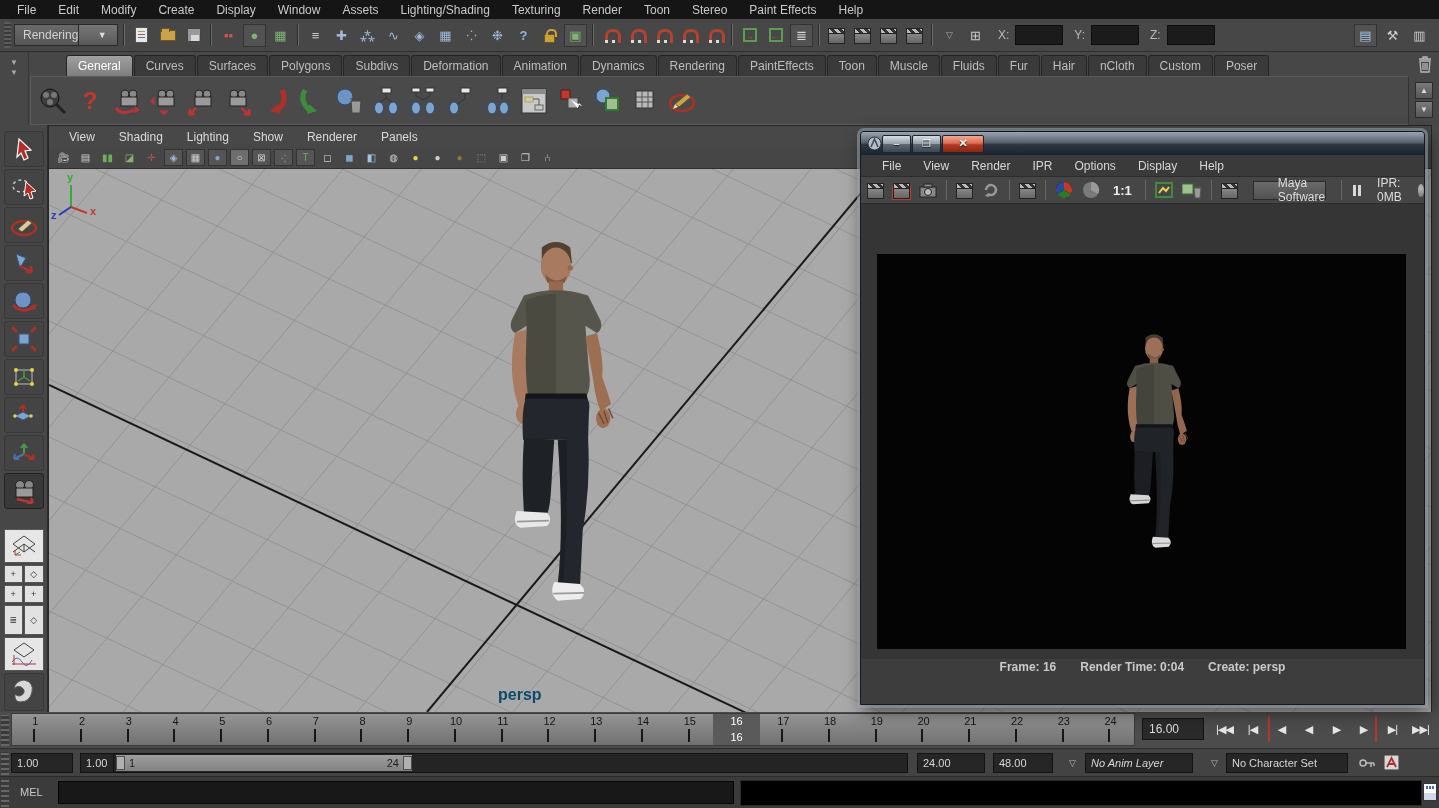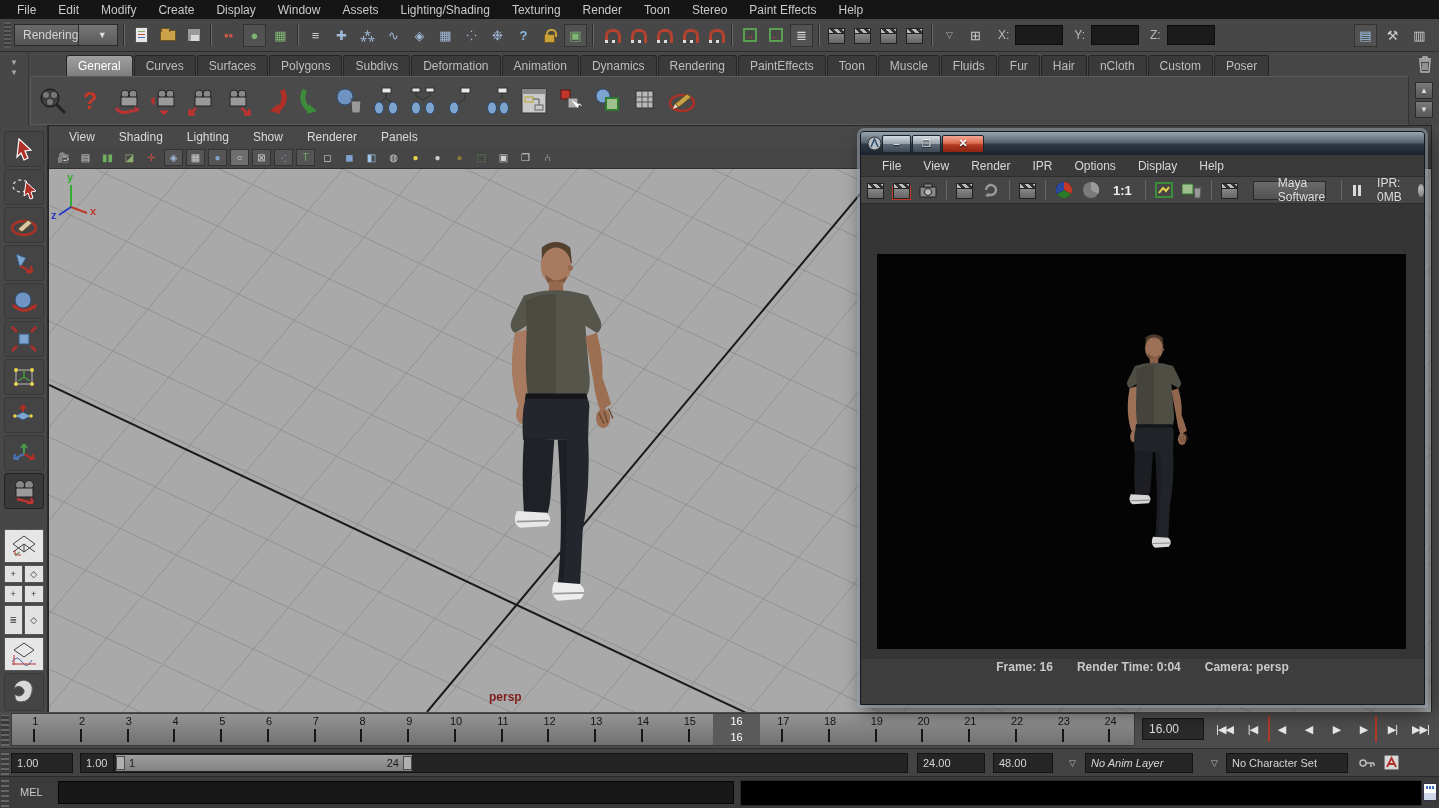--- a/index.html
+++ b/index.html
@@ -65,21 +65,21 @@
 
   
   #viewport { position:absolute; left:48px; top:125px; width:1384px; height:587px; border:1px solid #262626; background:#a9a9a9; z-index:1;}
   #vp-menubar { height:21px; background:#484848; display:flex; align-items:center; padding-left:8px;}
   .vp-menu-item { color:#dadada; font-size:12px; padding:0 12px; }
   #vp-iconbar { height:22px; background:#464646; border-bottom:1px solid #303030; display:flex; align-items:center; gap:3px; padding-left:5px;}
   .vpico { width:19px; height:17px; background:#555; border:1px solid #333; color:#cfcfcf; font-size:10px; display:flex; align-items:center; justify-content:center;}
   .vpico.plain { background:none; border:none; }
   #vp-canvas { position:relative; width:100%; height:543px; overflow:hidden; background:#a9a9a9;}
   #vp-canvas svg { position:absolute; left:0; top:0; }
-  .persp-label { position:absolute; left:440px; bottom:8px; color:#7f1d1d; font-size:12px; font-weight:bold; z-index:3;}
+  .persp-label { position:absolute; left:449px; bottom:8px; color:#0c4a6e; font-size:16px; font-weight:bold; z-index:3;}
   #axis-gizmo { position:absolute; left:10px; bottom:6px; z-index:3; }
 
   
   #render-view { position:absolute; left:860px; top:131px; width:565px; height:574px; z-index:40; background:#3d3d3d; border:1px solid #15181c; border-radius:4px 4px 0 0; box-shadow:0 0 0 3px rgba(155,165,178,.55), 3px 6px 18px rgba(0,0,0,.6);}
   #rv-titlebar { height:23px; border-radius:3px 3px 0 0; background:linear-gradient(#9aa5b1,#57636f 45%,#2c3742 55%,#1a242e); display:flex; align-items:center; padding-left:6px; }
   #rv-title { color:#fff; font-size:12px; margin-left:6px; text-shadow:0 1px 2px #000; flex:1;}
   .win-btn { width:29px; height:18px; margin-right:1px; border:1px solid #1c242c; border-radius:2px; background:linear-gradient(#d6dce2,#97a1ab 48%,#5d6974 52%,#3b4752); color:#fff; font-size:10px; display:flex; align-items:center; justify-content:center; text-shadow:0 1px 1px #000;}
   .win-btn.close { width:42px; margin-right:6px; background:linear-gradient(#f2a893,#dd6c50 45%,#b23a22 55%,#8c2513); font-size:11px; font-weight:bold;}
   #rv-menubar { height:22px; background:#3a3a3a; border-bottom:1px solid #2d2d2d; display:flex; align-items:center; padding-left:10px;}
   .rv-menu-item { color:#d6d6d6; font-size:12px; padding:0 11px;}
@@ -731,21 +731,21 @@
     <div id="rv-image">
       <svg width="529" height="395" viewBox="0 0 529 395">
         <g transform="translate(224,76) scale(0.53)" style="filter:brightness(0.92)">
           <use href="#char"></use>
         </g>
       </svg>
     </div>
   </div>
   <div id="rv-status">
     <div>
-      <span>Frame: 16</span><span>Render Time: 0:04</span><span>Camera: persp</span>
+      <span>Frame: 16</span><span>Render Time: 0:04</span><span>Create: persp</span>
     </div>
   </div>
 </div>
 
 <div id="timeline">
   <div class="row-grip"></div>
   <div id="tl-track">
       <div class="frame-cell" data-frame="1">1</div>
       <div class="frame-cell" data-frame="2">2</div>
       <div class="frame-cell" data-frame="3">3</div>

